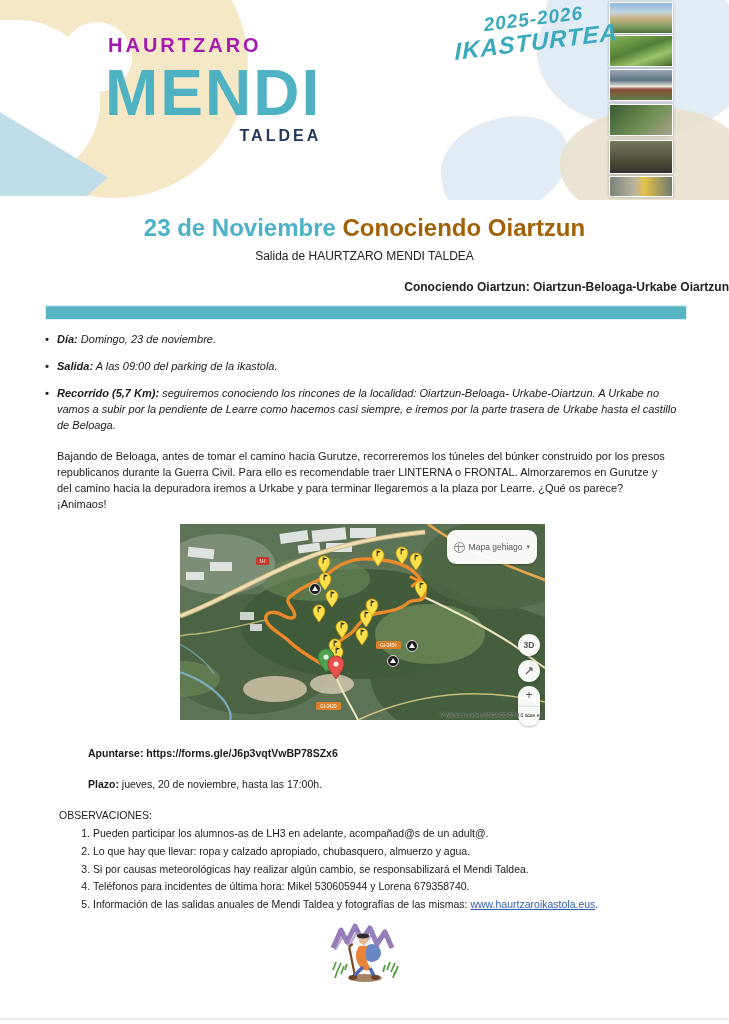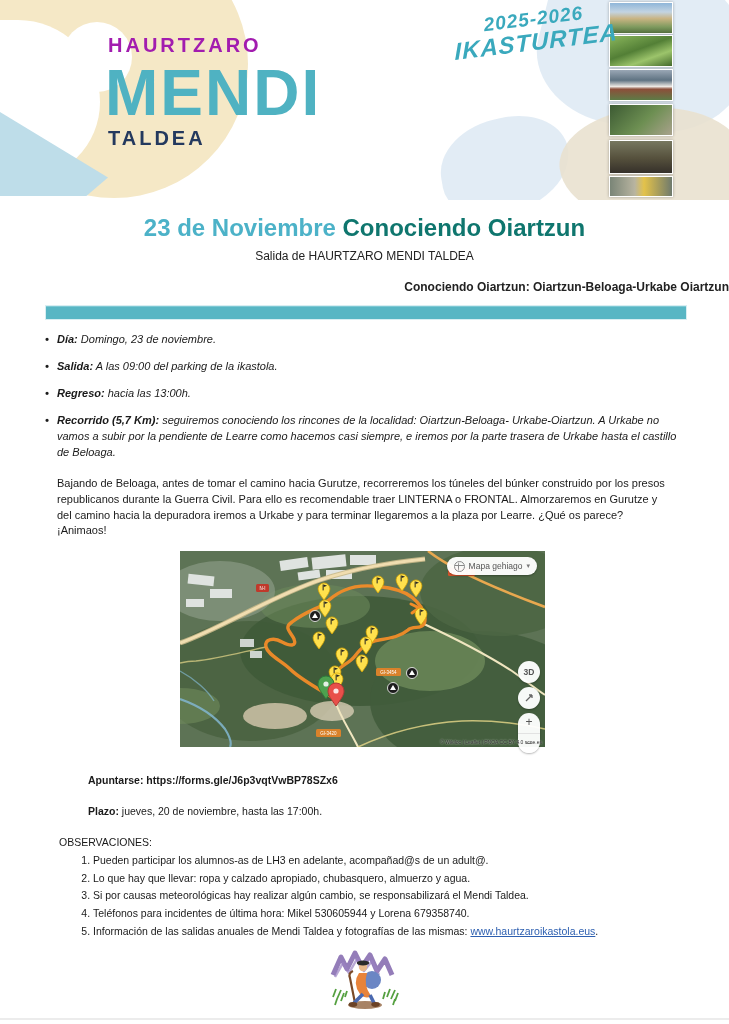--- a/index.html
+++ b/index.html
@@ -9,54 +9,54 @@
   }
   
   .header{position:absolute;left:0;top:0;width:729px;height:200px;overflow:hidden;}
   .cream-circle{position:absolute;left:-20px;top:-70px;width:268px;height:268px;border-radius:50%;background:#f5e8c6;}
   .puzzle-white{position:absolute;left:-60px;top:20px;width:160px;height:160px;background:#ffffff;border-radius:42% 58% 55% 45%;}
   .puzzle-knob{position:absolute;left:62px;top:22px;width:70px;height:70px;background:#ffffff;border-radius:50%;}
   .puzzle-blue{position:absolute;left:0px;top:112px;width:108px;height:84px;background:#bedde9;clip-path:polygon(0 0,100% 78%,80% 100%,0 100%);}
   .club-block{position:absolute;left:108px;top:34px;}
   .club-top{font-size:20px;font-weight:700;letter-spacing:3px;color:#a21caf;}
   .club-main{font-size:64px;font-weight:800;letter-spacing:2px;color:#4fb2c2;line-height:1.0;margin:4px 0 2px -3px;text-align:right;}
-  .club-bottom{font-size:20px;font-weight:700;letter-spacing:3px;color:#24395e;}
+  .club-bottom{font-size:16px;font-weight:700;letter-spacing:3px;color:#24395e;text-align:right;}
   .splash{position:absolute;background:#dde9f3;opacity:.85;}
   .splash1{left:540px;top:-40px;width:210px;height:170px;border-radius:38% 62% 55% 45%;transform:rotate(14deg);}
   .splash2{left:440px;top:118px;width:130px;height:95px;border-radius:55% 45% 60% 40%;transform:rotate(-10deg);}
   .splash-tan{position:absolute;left:560px;top:108px;width:185px;height:115px;background:#e9e1cf;border-radius:45% 55% 40% 60%;transform:rotate(-7deg);opacity:.9;}
   .year-block{position:absolute;left:440px;top:8px;width:190px;text-align:center;transform:rotate(-7deg);color:#3aa9bd;font-style:italic;font-weight:700;z-index:5;}
   .year-line1{font-size:19px;letter-spacing:1px;}
   .year-line2{font-size:24px;letter-spacing:1px;margin-top:-2px;transform:skewX(-6deg);}
   .photo-strip{position:absolute;left:609px;top:0;width:66px;z-index:4;}
   .photo{position:absolute;left:0;width:62px;border:1px solid #fff;box-shadow:0 0 3px rgba(0,0,0,.3);}
   .photo1{top:2px;height:30px;background:linear-gradient(180deg,#8fb6d9 0%,#c3d4e2 30%,#c9b483 52%,#7e9a5e 80%,#55703f 100%);}
   .photo2{top:35px;height:30px;background:linear-gradient(160deg,#8ab65c 0%,#537f36 45%,#9cc46b 70%,#446a2c 100%);}
   .photo3{top:69px;height:30px;background:linear-gradient(180deg,#9aa7b5 0%,#5f7382 34%,#ece8e2 55%,#8c4f3a 64%,#5d7b46 100%);}
   .photo4{top:104px;height:30px;background:linear-gradient(135deg,#3c5a33 0%,#6d8f52 55%,#a9a28c 100%);}
   .photo5{top:140px;height:32px;background:linear-gradient(180deg,#77775f 0%,#55503c 55%,#35302a 100%);}
   .photo6{top:176px;height:19px;background:linear-gradient(90deg,#7a8577 0%,#b8b4a0 40%,#e3c24a 55%,#6f7a6d 100%);}
   
   .title-line{position:absolute;left:0;top:214px;width:729px;text-align:center;font-size:24px;font-weight:700;}
   .title-date{color:#4cb2c8;}
-  .title-event{color:#0f766e;}
+  .title-event{color:#a16207;}
   .subtitle1{position:absolute;left:0;top:249px;width:729px;text-align:center;font-size:12px;font-weight:400;color:#222;}
   .subtitle2{position:absolute;left:0;top:280px;width:729px;text-align:right;font-size:12px;font-weight:700;color:#222;}
   .teal-bar{position:absolute;left:45px;top:305px;width:640px;height:13px;background:#58b6c4;border:1px solid #d8eef2;box-shadow:inset 0 1px 0 #7cc8d4;}
   
   .content{position:absolute;left:45px;top:326px;width:640px;font-size:11px;line-height:1.45;}
   .details{list-style:none;margin:6px 0 0 0;padding:0;font-style:italic;}
   .details li{margin:0 0 11px 0;padding-left:12px;position:relative;}
   .details li::before{content:"•";position:absolute;left:0;top:0;font-weight:700;}
   .d-label{font-weight:700;}
   .paragraph{margin:15px 0 0 12px;width:616px;}
   .map-wrap{position:relative;width:365px;height:196px;margin:12px 0 0 135px;background:#5d7355;}
   .map-wrap svg.mapsvg{position:absolute;left:0;top:0;}
   .map-btn{position:absolute;background:rgba(255,255,255,.96);color:#555;display:flex;align-items:center;justify-content:center;box-shadow:0 1px 2px rgba(0,0,0,.3);cursor:pointer;}
-  .layers-btn{top:6px;right:8px;height:18px;border-radius:9px;padding:0 7px;font-size:8.5px;gap:4px;justify-content:center;}
+  .layers-btn{top:6px;right:8px;height:34px;border-radius:9px;padding:0 7px;font-size:8.5px;gap:4px;justify-content:center;}
   .globe{width:9px;height:9px;border-radius:50%;border:1px solid #8a8a8a;position:relative;}
   .globe::before{content:"";position:absolute;left:3.5px;top:0;width:2px;height:9px;border-left:1px solid #8a8a8a;border-radius:50%;}
   .globe::after{content:"";position:absolute;left:0;top:3.5px;width:9px;height:1px;background:#8a8a8a;}
   .caret{font-size:7px;color:#777;}
   .round-btn{width:22px;height:22px;border-radius:50%;font-size:8.5px;font-weight:700;}
   .btn-3d{top:110px;right:5px;}
   .btn-pan{top:136px;right:5px;}
   .zoom-pill{position:absolute;top:162px;right:5px;width:22px;height:40px;border-radius:11px;background:rgba(255,255,255,.96);box-shadow:0 1px 2px rgba(0,0,0,.3);display:flex;flex-direction:column;}
   .zoom-pill div{flex:1;display:flex;align-items:center;justify-content:center;font-size:12px;color:#555;cursor:pointer;}
   .zoom-pill div:first-child{border-bottom:1px solid #e2e2e2;}
@@ -108,21 +108,20 @@
 <div class="title-line"><span class="title-date">23 de Noviembre </span><span class="title-event">Conociendo Oiartzun</span></div>
 <div class="subtitle1">Salida de HAURTZARO MENDI TALDEA</div>
 <div class="subtitle2">Conociendo Oiartzun: Oiartzun-Beloaga-Urkabe Oiartzun</div>
 <div class="teal-bar"></div>
 
 <div class="content">
 
   <ul class="details">
     <li><span class="d-label">Día:</span><span> Domingo, 23 de noviembre.</span></li>
     <li><span class="d-label">Salida:</span><span> A las 09:00 del parking de la ikastola.</span></li>
-    <li><span class="d-label">Regreso:</span><span> hacia las 13:00h.</span></li>
     <li><span class="d-label">Recorrido (5,7 Km):</span><span> seguiremos conociendo los rincones de la localidad: Oiartzun-Beloaga- Urkabe-Oiartzun. A Urkabe no vamos a subir por la pendiente de Learre como hacemos casi siempre, e iremos por la parte trasera de Urkabe hasta el castillo de Beloaga.</span></li>
   </ul>
 
   <div class="paragraph">Bajando de Beloaga, antes de tomar el camino hacia Gurutze, recorreremos los túneles del búnker construido por los presos republicanos durante la Guerra Civil. Para ello es recomendable traer LINTERNA o FRONTAL. Almorzaremos en Gurutze y del camino hacia la depuradora iremos a Urkabe y para terminar llegaremos a la plaza por Learre. ¿Qué os parece? ¡Animaos!</div>
 
   <div class="map-wrap">
     <svg class="mapsvg" width="365" height="196" viewBox="0 0 365 196">
       <defs>
         <g id="wp">
           <path d="M0 0C-6-8-9.5-13-9.5-18a9.5 9.5 0 1 1 19 0C9.5-13 6-8 0 0Z" fill="#FFE14D" stroke="#D9A400" stroke-width="1.2"></path>

